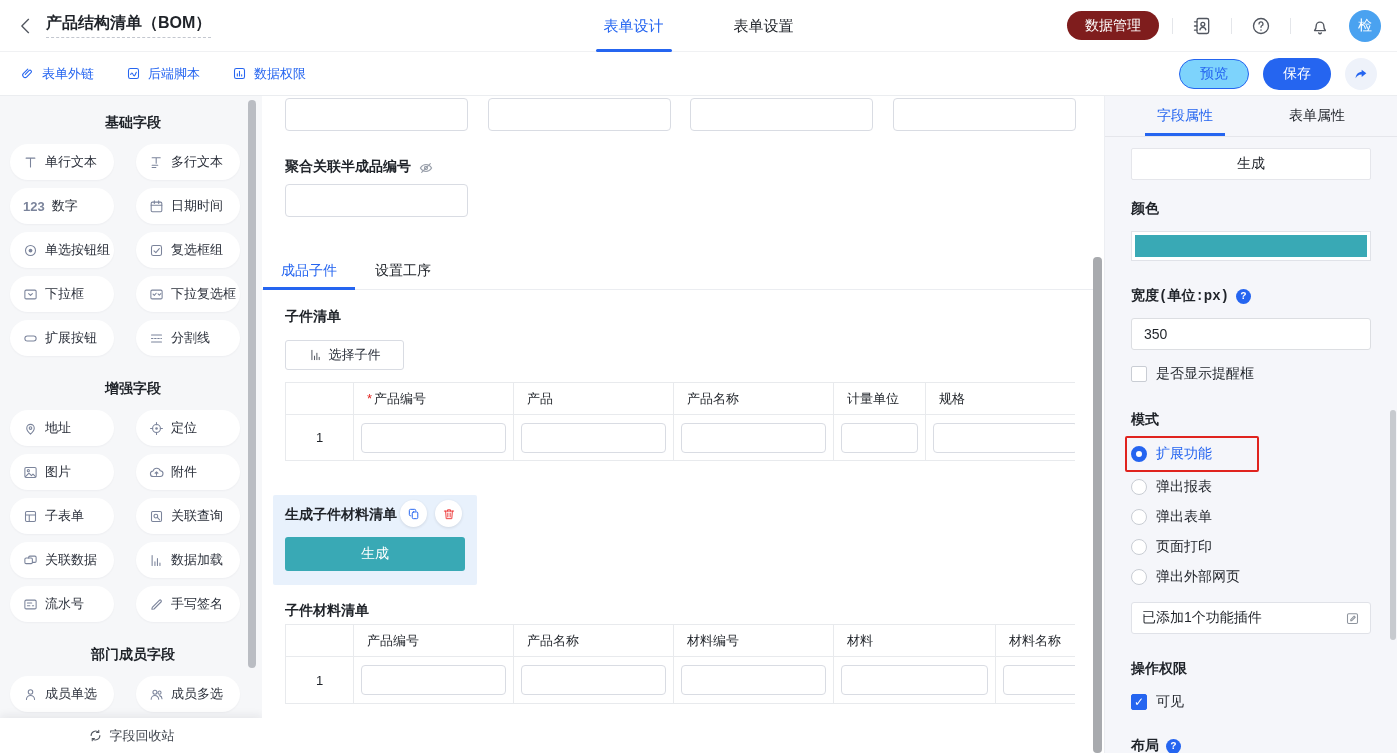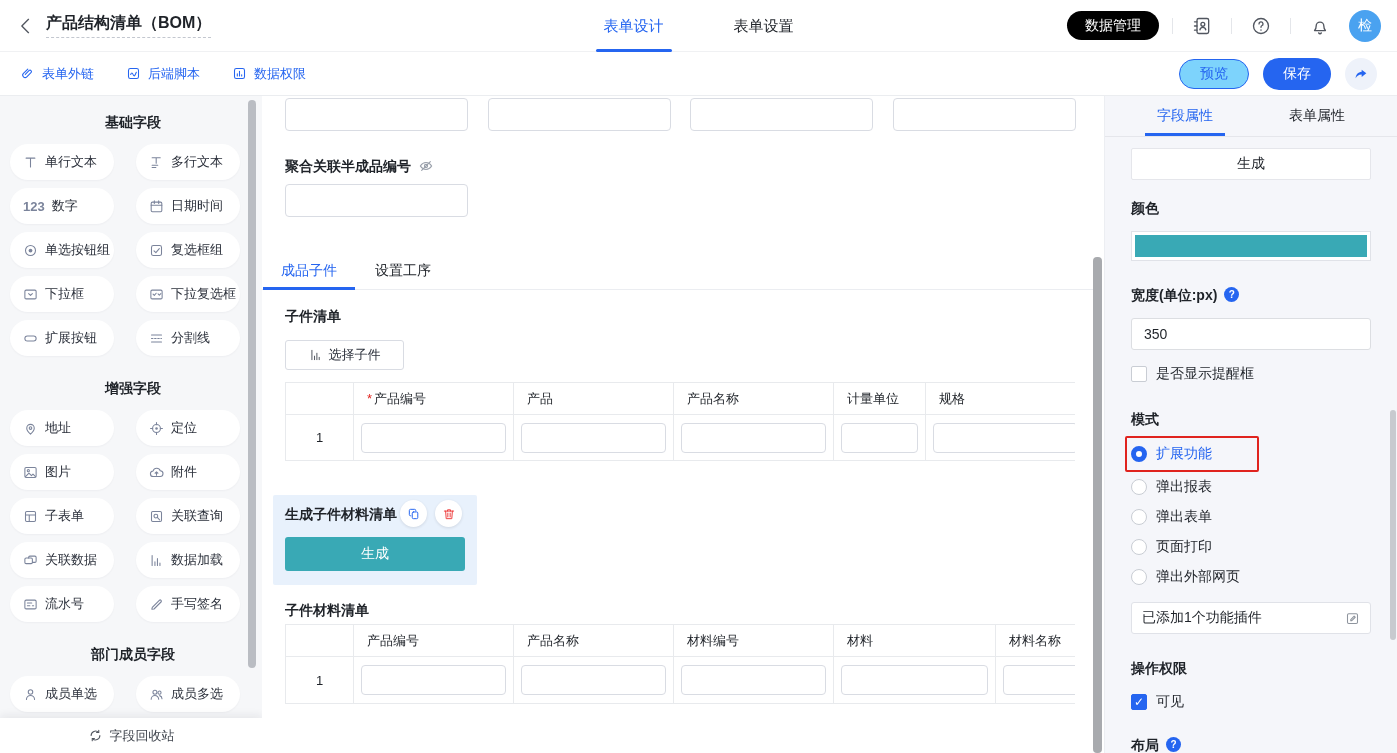--- a/index.html
+++ b/index.html
@@ -12,21 +12,21 @@
 
   
   .app-header { height:52px; display:flex; align-items:center; padding:0 16px; border-bottom:1px solid #f0f1f3; position:relative; background:#fff; }
   .back-btn svg.ic { width:18px; height:18px; stroke:#2565f0; stroke-width:2.2; cursor:pointer; }
   .form-title { margin-left:10px; font-size:16px; font-weight:600; border-bottom:1px dashed #c3c7cf; padding-bottom:3px; }
   .header-tabs { position:absolute; left:0; right:0; top:0; height:52px; display:flex; justify-content:center; gap:62px; pointer-events:none; }
   .header-tab { pointer-events:auto; position:relative; display:flex; align-items:center; font-size:15px; color:#1f2329; cursor:pointer; padding:0 4px; }
   .header-tab.active { color:#2565f0; }
   .header-tab.active::after { content:""; position:absolute; left:-4px; right:-4px; bottom:0; height:3px; background:#2565f0; border-radius:2px; }
   .header-right { margin-left:auto; display:flex; align-items:center; gap:13px; }
-  .pill-green { background:#000000; color:#fff; font-size:14px; height:29px; padding:0 18px; border-radius:15px; display:flex; align-items:center; cursor:pointer; border:none; }
+  .pill-green { background:#7f1d1d; color:#fff; font-size:14px; height:29px; padding:0 18px; border-radius:15px; display:flex; align-items:center; cursor:pointer; border:none; }
   .v-div { width:1px; height:16px; background:#e4e6ea; }
   .hd-ic { width:32px; height:32px; display:flex; align-items:center; justify-content:center; cursor:pointer; }
   .hd-ic svg.ic { width:20px; height:20px; stroke:#51565f; stroke-width:1.6; }
   .avatar { width:32px; height:32px; border-radius:50%; background:#4aa2f0; color:#fff; font-size:14px; display:flex; align-items:center; justify-content:center; cursor:pointer; }
 
   
   .toolbar { height:44px; display:flex; align-items:center; padding:0 20px; border-bottom:1px solid #ebedf0; background:#fff; }
   .tb-links { display:flex; gap:32px; }
   .tb-link { display:flex; align-items:center; gap:7px; color:#2565f0; font-size:13px; cursor:pointer; }
   .tb-link svg.ic { stroke:#2565f0; width:15px; height:15px; }
@@ -48,21 +48,21 @@
   .sb-pill { height:36px; background:#fff; border-radius:18px; display:flex; align-items:center; padding-left:13px; gap:7px; font-size:13px; color:#2a2f3a; cursor:grab; box-shadow:0 1px 2px rgba(31,35,41,.04); white-space:nowrap; }
   .sb-pill svg.ic { width:15px; height:15px; }
   .sb-scrollbar { position:absolute; left:248px; top:4px; width:8px; height:568px; background:#babdc3; border-radius:4px; }
   .sb-footer { position:absolute; left:0; right:0; bottom:0; height:35px; background:#fff; box-shadow:0 -3px 8px rgba(31,35,41,.07); display:flex; align-items:center; justify-content:center; gap:7px; font-size:13px; color:#41464f; cursor:pointer; }
   .sb-footer svg.ic { stroke:#51565f; width:15px; height:15px; }
 
   
   .canvas { width:842px; background:#fff; position:relative; overflow:hidden; flex:none; }
   .mock-input { background:#fff; border:1px solid #d9dce3; border-radius:4px; }
   .cv-top-input { position:absolute; top:2px; height:33px; width:183px; }
-  .cv-label { position:absolute; font-size:14px; font-weight:700; display:flex; align-items:flex-start; gap:7px; }
+  .cv-label { position:absolute; font-size:14px; font-weight:700; display:flex; align-items:flex-end; gap:7px; }
   .cv-label svg.ic { width:16px; height:16px; stroke:#9aa0ab; }
   .canvas-tabs { position:absolute; top:166px; left:0; right:11px; height:28px; border-bottom:1px solid #ebedf1; display:flex; padding-left:13px; gap:26px; }
   .canvas-tab { position:relative; font-size:14px; color:#1f2329; cursor:pointer; display:flex; align-items:flex-start; padding:0 6px; }
   .canvas-tab.active { color:#2565f0; }
   .canvas-tab.active::after { content:""; position:absolute; left:-12px; right:-12px; bottom:-1px; height:3px; background:#2565f0; }
   .select-sub-btn { position:absolute; top:244px; left:23px; height:30px; width:119px; border:1px solid #d9dce3; border-radius:3px; background:#fff; display:flex; align-items:center; justify-content:center; gap:6px; font-size:13px; color:#2a2f3a; cursor:pointer; }
   .select-sub-btn svg.ic { width:14px; height:14px; stroke:#51565f; }
 
   .cv-table { position:absolute; left:23px; width:790px; overflow:hidden; }
   .cv-table .tbl { display:flex; flex-direction:column; border:1px solid #e8eaed; border-right:none; }
@@ -85,21 +85,21 @@
   .cv-scrollbar { position:absolute; left:831px; top:161px; width:9px; height:496px; background:#a8aaae; border-radius:4px; }
 
   
   .panel { width:293px; background:#f5f6fa; position:relative; flex:none; border-left:1px solid #eceef2; }
   .panel-tabs { height:41px; display:flex; justify-content:center; gap:52px; border-bottom:1px solid #e5e6eb; }
   .panel-tab { position:relative; font-size:14px; display:flex; align-items:center; padding:0 12px; cursor:pointer; color:#1f2329; }
   .panel-tab.active { color:#2565f0; }
   .panel-tab.active::after { content:""; position:absolute; left:0; right:0; bottom:0; height:3px; background:#2565f0; }
   .panel-content { padding:0 26px; }
   .p-genbox { margin-top:11px; height:32px; background:#fff; border:1px solid #e5e6eb; border-radius:2px; display:flex; align-items:center; justify-content:center; font-size:14px; cursor:pointer; }
-  .p-label { font-size:14px; font-weight:700; display:flex; gap:7px; }
+  .p-label { font-size:14px; font-weight:700; display:flex; align-items:center; gap:7px;font-family:Liberation Mono, monospace; }
   .help-dot { width:15px; height:15px; border-radius:50%; background:#2565f0; color:#fff; font-size:10px; font-weight:700; display:flex; align-items:center; justify-content:center; cursor:pointer; }
   .color-swatch { margin-top:13px; height:30px; background:#fff; border:1px solid #e0e2e8; padding:3px; cursor:pointer; }
   .color-swatch .fill { width:100%; height:100%; }
   .p-input { margin-top:13px; width:100%; height:32px; border:1px solid #dcdee2; border-radius:3px; padding:0 12px; font-size:14px; color:#1f2329; background:#fff; font-family:inherit; }
   .check-row { display:flex; align-items:center; gap:9px; font-size:14px; }
   .cbx { width:16px; height:16px; border:1px solid #c9cdd4; border-radius:2px; background:#fff; flex:none; cursor:pointer; }
   .cbx.checked { background:#2565f0; border-color:#2565f0; color:#fff; font-size:12px; display:flex; align-items:center; justify-content:center; }
   .mode-option { height:30px; display:flex; align-items:center; gap:9px; font-size:14px; cursor:pointer; }
   .radio { width:16px; height:16px; border-radius:50%; border:1px solid #c9cdd4; background:#fff; flex:none; }
   .mode-option.selected { color:#2565f0; }

